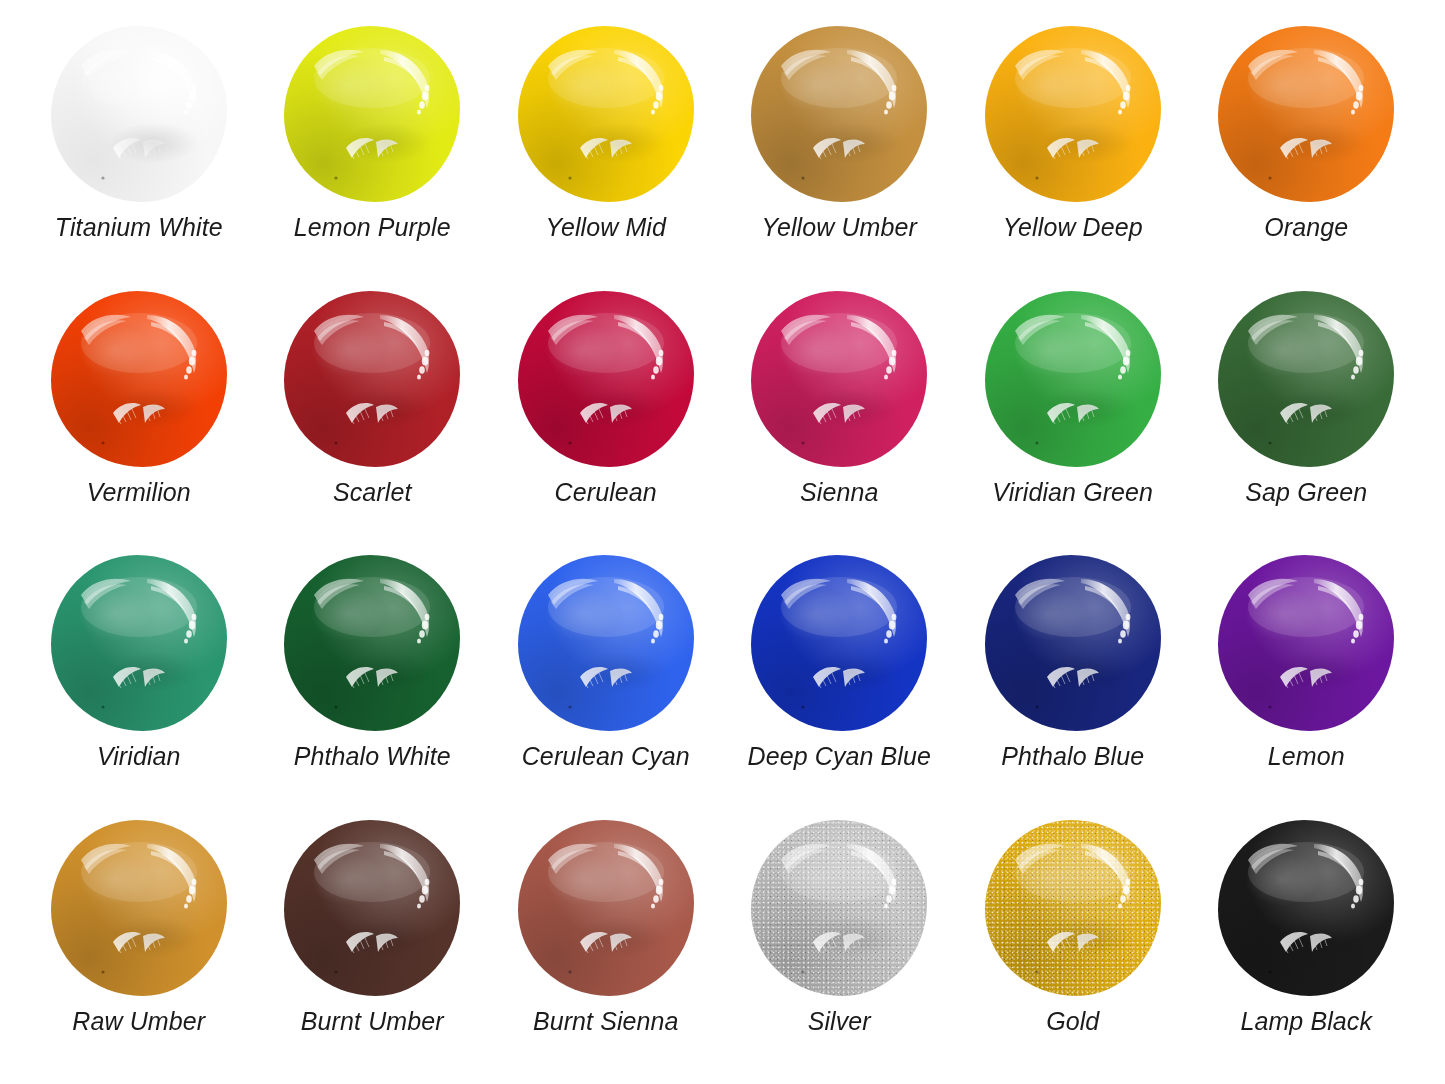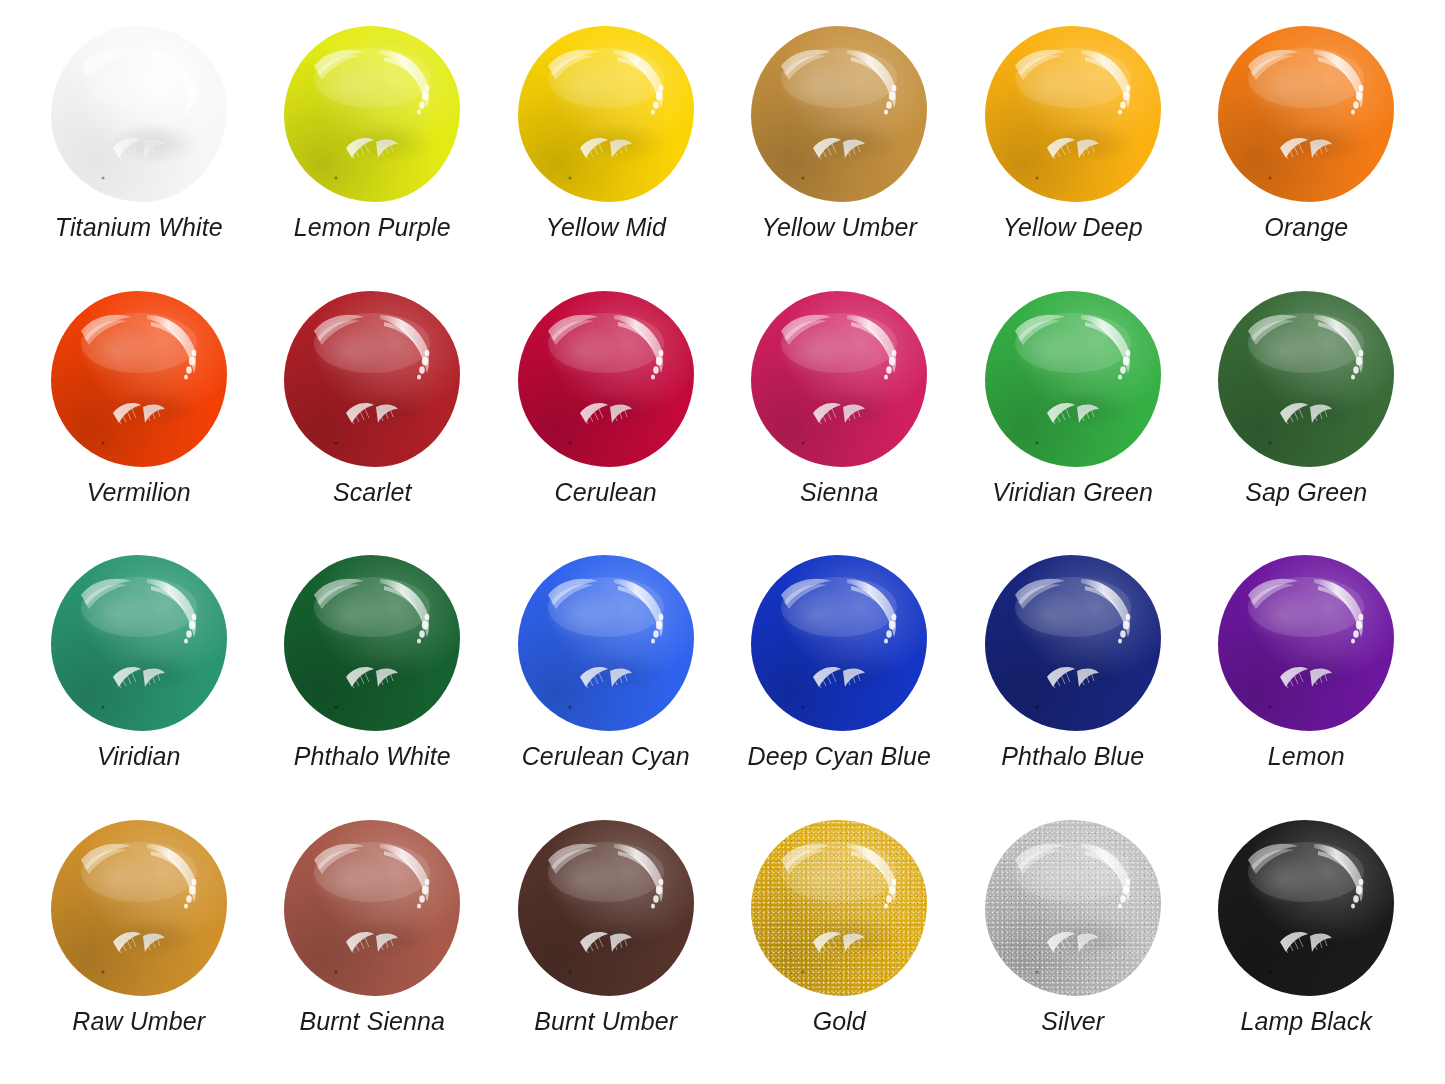--- a/index.html
+++ b/index.html
@@ -1140,20 +1140,75 @@
 
     <circle cx="52" cy="152" r="1.6" fill="#000000" opacity=".35"></circle>
   </svg>
           </div>
         </div>
       </div>
       <div class="label">Raw Umber</div>
     </div>
     <div class="cell">
       <div class="swatch">
+        <div class="blob" style="--c: #55332b;">
+          <div class="speckle"></div>
+          <div class="gloss">
+  <svg viewBox="0 0 176 176" preserveAspectRatio="none" aria-hidden="true">
+    <defs>
+      <linearGradient id="g1" x1="0" y1="0" x2="1" y2="1">
+        <stop offset="0" stop-color="#ffffff" stop-opacity=".85"></stop>
+        <stop offset="1" stop-color="#ffffff" stop-opacity=".25"></stop>
+      </linearGradient>
+      <linearGradient id="g2" x1="0" y1="0" x2="1" y2="0">
+        <stop offset="0" stop-color="#ffffff" stop-opacity=".30"></stop>
+        <stop offset=".45" stop-color="#ffffff" stop-opacity=".95"></stop>
+        <stop offset="1" stop-color="#ffffff" stop-opacity=".55"></stop>
+      </linearGradient>
+    </defs>
+
+    <ellipse cx="88" cy="52" rx="58" ry="30" fill="#ffffff" opacity=".12"></ellipse>
+
+    <path d="M30,40 C40,26 62,20 80,26 C64,28 46,36 36,50 Z" fill="url(#g1)" opacity=".75"></path>
+    <path d="M33,47 C43,33 62,27 76,30 C62,33 47,41 38,54 Z" fill="#ffffff" opacity=".35"></path>
+
+    <path d="M96,24 C116,24 134,36 142,54 C146,64 146,74 143,82
+             C141,74 138,64 132,55 C122,40 108,30 96,28 Z" fill="url(#g2)" opacity=".9"></path>
+    <path d="M100,31 C116,33 129,44 135,58 C128,47 115,38 100,35 Z" fill="#ffffff" opacity=".5"></path>
+
+    <g fill="#ffffff" opacity=".85">
+      <ellipse cx="141" cy="70" rx="3.2" ry="4.6"></ellipse>
+      <ellipse cx="138" cy="79" rx="2.8" ry="3.8"></ellipse>
+      <ellipse cx="143" cy="62" rx="2.4" ry="3.2"></ellipse>
+      <ellipse cx="135" cy="86" rx="2.0" ry="2.6"></ellipse>
+    </g>
+
+    <g opacity=".8">
+      <path d="M62,122 C70,112 82,110 90,114 C82,116 73,122 68,132 Z" fill="#ffffff"></path>
+      <path d="M92,116 C100,112 110,113 114,118 C106,118 98,124 94,132 Z" fill="#ffffff"></path>
+      <g stroke="#ffffff" stroke-width="1" opacity=".6">
+        <path d="M66,126 L70,133"></path>
+                  <path d="M71,123 L75,131"></path>
+        <path d="M76,120 L80,129"></path>
+                  <path d="M81,118 L85,127"></path>
+        <path d="M96,122 L99,130"></path>
+                  <path d="M101,119 L104,128"></path>
+        <path d="M106,117 L109,126"></path>
+      </g>
+    </g>
+
+    <circle cx="52" cy="152" r="1.6" fill="#000000" opacity=".35"></circle>
+  </svg>
+          </div>
+        </div>
+      </div>
+      <div class="label">Burnt Umber</div>
+    </div>
+    <div class="cell">
+      <div class="swatch">
         <div class="blob" style="--c: #a8594a;">
           <div class="speckle"></div>
           <div class="gloss">
   <svg viewBox="0 0 176 176" preserveAspectRatio="none" aria-hidden="true">
     <defs>
       <linearGradient id="g1" x1="0" y1="0" x2="1" y2="1">
         <stop offset="0" stop-color="#ffffff" stop-opacity=".85"></stop>
         <stop offset="1" stop-color="#ffffff" stop-opacity=".25"></stop>
       </linearGradient>
       <linearGradient id="g2" x1="0" y1="0" x2="1" y2="0">
@@ -1195,72 +1250,72 @@
 
     <circle cx="52" cy="152" r="1.6" fill="#000000" opacity=".35"></circle>
   </svg>
           </div>
         </div>
       </div>
       <div class="label">Burnt Sienna</div>
     </div>
     <div class="cell">
       <div class="swatch">
-        <div class="blob" style="--c: #55332b;">
-          <div class="speckle"></div>
-          <div class="gloss">
-  <svg viewBox="0 0 176 176" preserveAspectRatio="none" aria-hidden="true">
-    <defs>
-      <linearGradient id="g1" x1="0" y1="0" x2="1" y2="1">
-        <stop offset="0" stop-color="#ffffff" stop-opacity=".85"></stop>
-        <stop offset="1" stop-color="#ffffff" stop-opacity=".25"></stop>
-      </linearGradient>
-      <linearGradient id="g2" x1="0" y1="0" x2="1" y2="0">
-        <stop offset="0" stop-color="#ffffff" stop-opacity=".30"></stop>
-        <stop offset=".45" stop-color="#ffffff" stop-opacity=".95"></stop>
-        <stop offset="1" stop-color="#ffffff" stop-opacity=".55"></stop>
-      </linearGradient>
-    </defs>
-
-    <ellipse cx="88" cy="52" rx="58" ry="30" fill="#ffffff" opacity=".12"></ellipse>
-
-    <path d="M30,40 C40,26 62,20 80,26 C64,28 46,36 36,50 Z" fill="url(#g1)" opacity=".75"></path>
-    <path d="M33,47 C43,33 62,27 76,30 C62,33 47,41 38,54 Z" fill="#ffffff" opacity=".35"></path>
-
-    <path d="M96,24 C116,24 134,36 142,54 C146,64 146,74 143,82
-             C141,74 138,64 132,55 C122,40 108,30 96,28 Z" fill="url(#g2)" opacity=".9"></path>
-    <path d="M100,31 C116,33 129,44 135,58 C128,47 115,38 100,35 Z" fill="#ffffff" opacity=".5"></path>
-
-    <g fill="#ffffff" opacity=".85">
-      <ellipse cx="141" cy="70" rx="3.2" ry="4.6"></ellipse>
-      <ellipse cx="138" cy="79" rx="2.8" ry="3.8"></ellipse>
-      <ellipse cx="143" cy="62" rx="2.4" ry="3.2"></ellipse>
-      <ellipse cx="135" cy="86" rx="2.0" ry="2.6"></ellipse>
-    </g>
-
-    <g opacity=".8">
-      <path d="M62,122 C70,112 82,110 90,114 C82,116 73,122 68,132 Z" fill="#ffffff"></path>
-      <path d="M92,116 C100,112 110,113 114,118 C106,118 98,124 94,132 Z" fill="#ffffff"></path>
-      <g stroke="#ffffff" stroke-width="1" opacity=".6">
-        <path d="M66,126 L70,133"></path>
-                  <path d="M71,123 L75,131"></path>
-        <path d="M76,120 L80,129"></path>
-                  <path d="M81,118 L85,127"></path>
-        <path d="M96,122 L99,130"></path>
-                  <path d="M101,119 L104,128"></path>
-        <path d="M106,117 L109,126"></path>
-      </g>
-    </g>
-
-    <circle cx="52" cy="152" r="1.6" fill="#000000" opacity=".35"></circle>
-  </svg>
-          </div>
-        </div>
-      </div>
-      <div class="label">Burnt Umber</div>
+        <div class="blob metallic" style="--c: #bcbcbc;">
+          <div class="speckle"></div>
+          <div class="gloss">
+  <svg viewBox="0 0 176 176" preserveAspectRatio="none" aria-hidden="true">
+    <defs>
+      <linearGradient id="g1" x1="0" y1="0" x2="1" y2="1">
+        <stop offset="0" stop-color="#ffffff" stop-opacity=".85"></stop>
+        <stop offset="1" stop-color="#ffffff" stop-opacity=".25"></stop>
+      </linearGradient>
+      <linearGradient id="g2" x1="0" y1="0" x2="1" y2="0">
+        <stop offset="0" stop-color="#ffffff" stop-opacity=".30"></stop>
+        <stop offset=".45" stop-color="#ffffff" stop-opacity=".95"></stop>
+        <stop offset="1" stop-color="#ffffff" stop-opacity=".55"></stop>
+      </linearGradient>
+    </defs>
+
+    <ellipse cx="88" cy="52" rx="58" ry="30" fill="#ffffff" opacity=".12"></ellipse>
+
+    <path d="M30,40 C40,26 62,20 80,26 C64,28 46,36 36,50 Z" fill="url(#g1)" opacity=".75"></path>
+    <path d="M33,47 C43,33 62,27 76,30 C62,33 47,41 38,54 Z" fill="#ffffff" opacity=".35"></path>
+
+    <path d="M96,24 C116,24 134,36 142,54 C146,64 146,74 143,82
+             C141,74 138,64 132,55 C122,40 108,30 96,28 Z" fill="url(#g2)" opacity=".9"></path>
+    <path d="M100,31 C116,33 129,44 135,58 C128,47 115,38 100,35 Z" fill="#ffffff" opacity=".5"></path>
+
+    <g fill="#ffffff" opacity=".85">
+      <ellipse cx="141" cy="70" rx="3.2" ry="4.6"></ellipse>
+      <ellipse cx="138" cy="79" rx="2.8" ry="3.8"></ellipse>
+      <ellipse cx="143" cy="62" rx="2.4" ry="3.2"></ellipse>
+      <ellipse cx="135" cy="86" rx="2.0" ry="2.6"></ellipse>
+    </g>
+
+    <g opacity=".8">
+      <path d="M62,122 C70,112 82,110 90,114 C82,116 73,122 68,132 Z" fill="#ffffff"></path>
+      <path d="M92,116 C100,112 110,113 114,118 C106,118 98,124 94,132 Z" fill="#ffffff"></path>
+      <g stroke="#ffffff" stroke-width="1" opacity=".6">
+        <path d="M66,126 L70,133"></path>
+                  <path d="M71,123 L75,131"></path>
+        <path d="M76,120 L80,129"></path>
+                  <path d="M81,118 L85,127"></path>
+        <path d="M96,122 L99,130"></path>
+                  <path d="M101,119 L104,128"></path>
+        <path d="M106,117 L109,126"></path>
+      </g>
+    </g>
+
+    <circle cx="52" cy="152" r="1.6" fill="#000000" opacity=".35"></circle>
+  </svg>
+          </div>
+        </div>
+      </div>
+      <div class="label">Silver</div>
     </div>
     <div class="cell">
       <div class="swatch">
         <div class="blob metallic" style="--c: #ddab10;">
           <div class="speckle"></div>
           <div class="gloss">
   <svg viewBox="0 0 176 176" preserveAspectRatio="none" aria-hidden="true">
     <defs>
       <linearGradient id="g1" x1="0" y1="0" x2="1" y2="1">
         <stop offset="0" stop-color="#ffffff" stop-opacity=".85"></stop>
@@ -1305,75 +1360,20 @@
 
     <circle cx="52" cy="152" r="1.6" fill="#000000" opacity=".35"></circle>
   </svg>
           </div>
         </div>
       </div>
       <div class="label">Gold</div>
     </div>
     <div class="cell">
       <div class="swatch">
-        <div class="blob metallic" style="--c: #bcbcbc;">
-          <div class="speckle"></div>
-          <div class="gloss">
-  <svg viewBox="0 0 176 176" preserveAspectRatio="none" aria-hidden="true">
-    <defs>
-      <linearGradient id="g1" x1="0" y1="0" x2="1" y2="1">
-        <stop offset="0" stop-color="#ffffff" stop-opacity=".85"></stop>
-        <stop offset="1" stop-color="#ffffff" stop-opacity=".25"></stop>
-      </linearGradient>
-      <linearGradient id="g2" x1="0" y1="0" x2="1" y2="0">
-        <stop offset="0" stop-color="#ffffff" stop-opacity=".30"></stop>
-        <stop offset=".45" stop-color="#ffffff" stop-opacity=".95"></stop>
-        <stop offset="1" stop-color="#ffffff" stop-opacity=".55"></stop>
-      </linearGradient>
-    </defs>
-
-    <ellipse cx="88" cy="52" rx="58" ry="30" fill="#ffffff" opacity=".12"></ellipse>
-
-    <path d="M30,40 C40,26 62,20 80,26 C64,28 46,36 36,50 Z" fill="url(#g1)" opacity=".75"></path>
-    <path d="M33,47 C43,33 62,27 76,30 C62,33 47,41 38,54 Z" fill="#ffffff" opacity=".35"></path>
-
-    <path d="M96,24 C116,24 134,36 142,54 C146,64 146,74 143,82
-             C141,74 138,64 132,55 C122,40 108,30 96,28 Z" fill="url(#g2)" opacity=".9"></path>
-    <path d="M100,31 C116,33 129,44 135,58 C128,47 115,38 100,35 Z" fill="#ffffff" opacity=".5"></path>
-
-    <g fill="#ffffff" opacity=".85">
-      <ellipse cx="141" cy="70" rx="3.2" ry="4.6"></ellipse>
-      <ellipse cx="138" cy="79" rx="2.8" ry="3.8"></ellipse>
-      <ellipse cx="143" cy="62" rx="2.4" ry="3.2"></ellipse>
-      <ellipse cx="135" cy="86" rx="2.0" ry="2.6"></ellipse>
-    </g>
-
-    <g opacity=".8">
-      <path d="M62,122 C70,112 82,110 90,114 C82,116 73,122 68,132 Z" fill="#ffffff"></path>
-      <path d="M92,116 C100,112 110,113 114,118 C106,118 98,124 94,132 Z" fill="#ffffff"></path>
-      <g stroke="#ffffff" stroke-width="1" opacity=".6">
-        <path d="M66,126 L70,133"></path>
-                  <path d="M71,123 L75,131"></path>
-        <path d="M76,120 L80,129"></path>
-                  <path d="M81,118 L85,127"></path>
-        <path d="M96,122 L99,130"></path>
-                  <path d="M101,119 L104,128"></path>
-        <path d="M106,117 L109,126"></path>
-      </g>
-    </g>
-
-    <circle cx="52" cy="152" r="1.6" fill="#000000" opacity=".35"></circle>
-  </svg>
-          </div>
-        </div>
-      </div>
-      <div class="label">Silver</div>
-    </div>
-    <div class="cell">
-      <div class="swatch">
         <div class="blob" style="--c: #1b1b1b;">
           <div class="speckle"></div>
           <div class="gloss">
   <svg viewBox="0 0 176 176" preserveAspectRatio="none" aria-hidden="true">
     <defs>
       <linearGradient id="g1" x1="0" y1="0" x2="1" y2="1">
         <stop offset="0" stop-color="#ffffff" stop-opacity=".85"></stop>
         <stop offset="1" stop-color="#ffffff" stop-opacity=".25"></stop>
       </linearGradient>
       <linearGradient id="g2" x1="0" y1="0" x2="1" y2="0">

